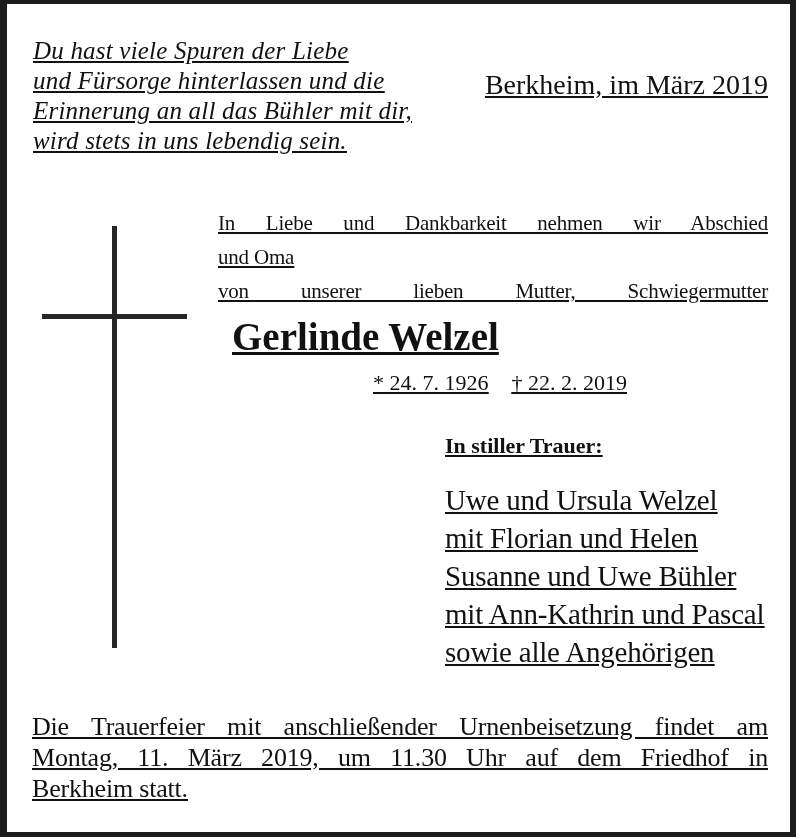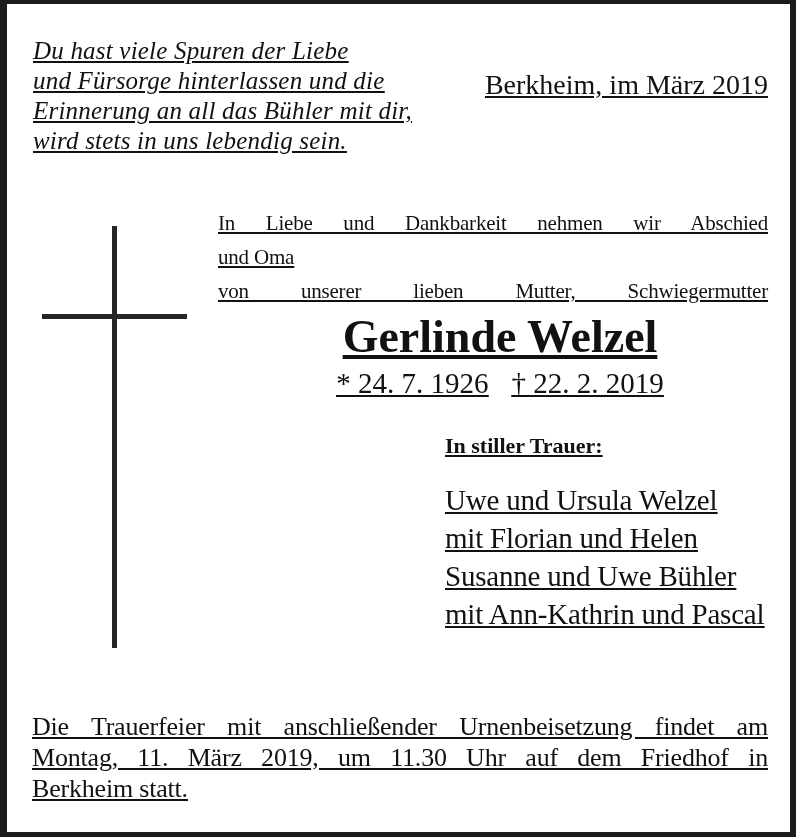--- a/index.html
+++ b/index.html
@@ -87,32 +87,31 @@
   }
   .line.just {
     text-align: justify;
     text-align-last: justify;
   }
   
   .name {
     position: absolute;
     left: 232px; top: 308px;
     width: 536px;
-    font-size: 46px;
+    font-size: 39px;
     line-height: 58px;
     font-weight: bold;
-    text-align: center;
     white-space: nowrap;
   }
   
   .dates {
     position: absolute;
     left: 232px; top: 366px;
     width: 536px;
-    font-size: 29px;
+    font-size: 22px;
     line-height: 34px;
     text-align: center;
     white-space: nowrap;
   }
   .dates .death { margin-left: 23px; }
   
   .trauer {
     position: absolute;
     left: 445px; top: 428px;
     font-size: 22px;
@@ -175,20 +174,21 @@
       <span class="birth">* 24. 7. 1926</span><span class="death">† 22. 2. 2019</span>
     </div>
 
     <div class="trauer">In stiller Trauer:</div>
 
     <div class="mourners">
       <div class="line">Uwe und Ursula Welzel</div>
       <div class="line">mit Florian und Helen</div>
       <div class="line">Susanne und Uwe Bühler</div>
       <div class="line">mit Ann-Kathrin und Pascal</div>
+      <div class="line">sowie alle Angehörigen</div>
     </div>
 
     <div class="closing">
       <div class="line just">Die Trauerfeier mit anschließender Urnenbeisetzung findet am</div>
       <div class="line just">Montag, 11. März 2019, um 11.30 Uhr auf dem Friedhof in</div>
       <div class="line">Berkheim statt.</div>
     </div>
 
   </div>
 </div>

